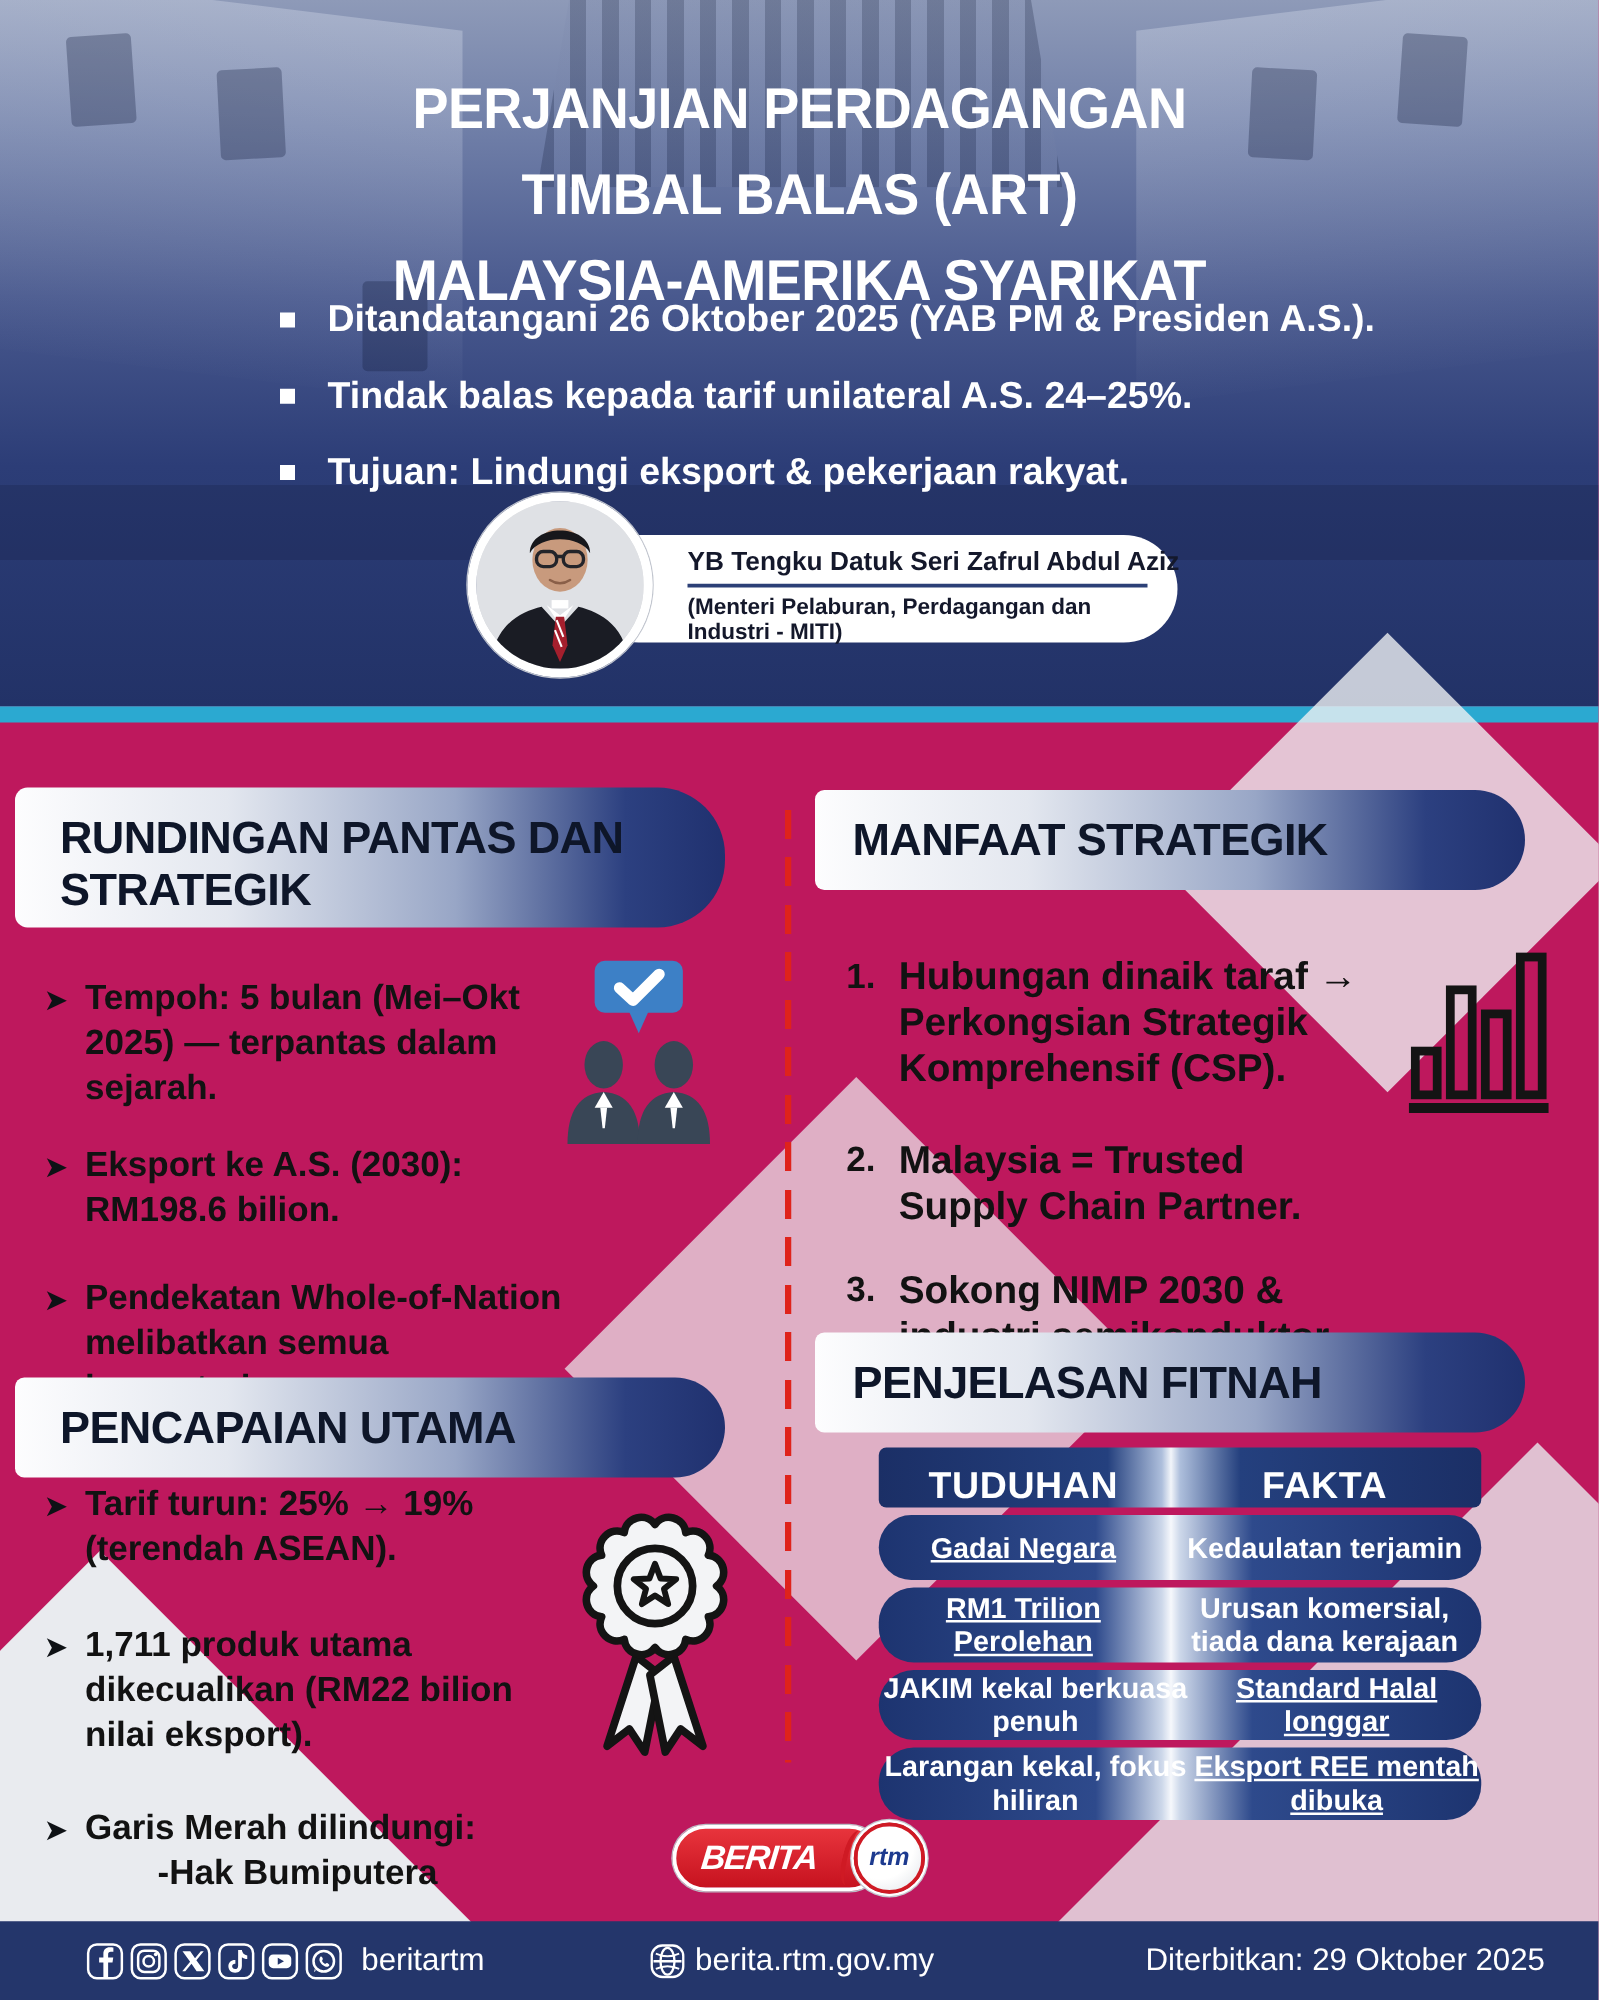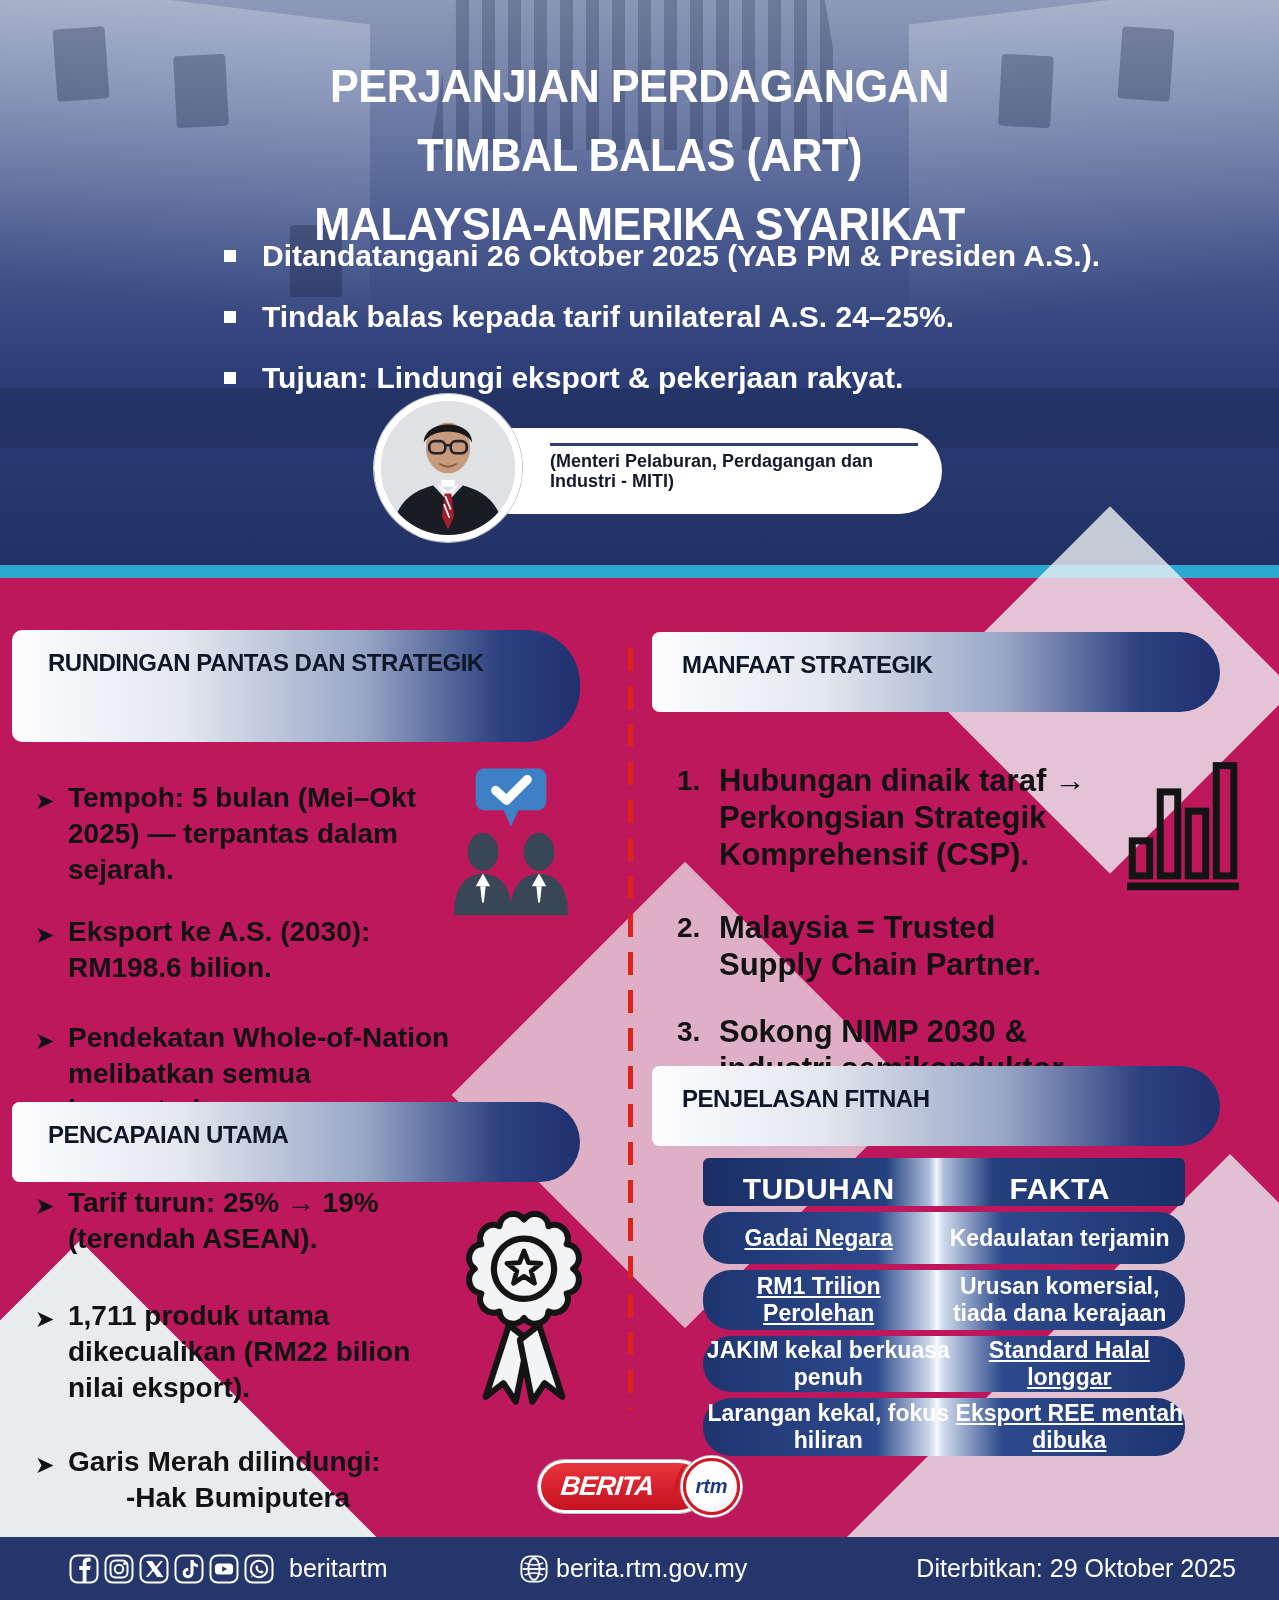--- a/index.html
+++ b/index.html
@@ -42,21 +42,21 @@
   .chev { position:absolute; transform:rotate(45deg); background:#e9ebef; z-index:0; }
   .c1 { left:-160px; top:1340px; width:480px; height:480px; }
   .c2 { left:950px; top:1270px; width:560px; height:560px; opacity:.8; }
   .c3 { left:520px; top:930px; width:330px; height:330px; background:#edeff2; opacity:.7; }
   .c4 { left:980px; top:560px; width:260px; height:260px; background:#eef0f3; opacity:.8; }
 
   
   .pill { position:absolute; width:568px; border-radius:10px 54px 54px 10px; z-index:1;
     background:linear-gradient(90deg,#fdfdfe 0%,#e3e7ef 30%,#98a6c6 62%,#2c4080 86%,#20316f 100%);
     color:#0e1629; font-weight:800; }
-  .pill .t { font-size:24px; line-height:1.17; letter-spacing:-.5px; }
+  .pill .t { font-size:36px; line-height:1.17; letter-spacing:-.5px; }
   .pill-1 { left:12px; top:630px; height:112px; padding:19px 0 0 36px; }
   .pill-2 { left:12px; top:1102px; height:80px; padding:19px 0 0 36px; }
   .pill-3 { left:652px; top:632px; height:80px; padding:19px 0 0 30px; }
   .pill-4 { left:652px; top:1066px; height:80px; padding:19px 0 0 30px; }
 
   
   .blist { position:absolute; list-style:none; z-index:1; }
   .blist li { position:relative; padding-left:32px; font-size:28px; font-weight:600; color:#121212; line-height:36px; }
   .blist .mk { position:absolute; left:0; top:3px; font-size:21px; color:#0e1115; }
   .list-1 { left:36px; top:780px; width:430px; }
@@ -158,20 +158,21 @@
       <rect x="90" y="118" width="20" height="10" fill="#fff"></rect>
       <ellipse cx="100" cy="70" rx="33" ry="38" fill="#c89a7d"></ellipse>
       <path d="M64,62 C64,26 136,26 136,62 C124,40 76,40 64,62 Z" fill="#17171b"></path>
       <rect x="72" y="60" width="24" height="18" rx="8" fill="none" stroke="#23242a" stroke-width="4"></rect>
       <rect x="104" y="60" width="24" height="18" rx="8" fill="none" stroke="#23242a" stroke-width="4"></rect>
       <line x1="96" y1="66" x2="104" y2="66" stroke="#23242a" stroke-width="4"></line>
       <path d="M88,94 Q100,102 112,94" fill="none" stroke="#8a5f48" stroke-width="3" stroke-linecap="round"></path>
     </svg>
   </div>
   <div class="name-card">
+    <div class="nm">YB Tengku Datuk Seri Zafrul Abdul Aziz</div>
     <hr class="dv">
     <div class="rl">(Menteri Pelaburan, Perdagangan dan Industri - MITI)</div>
   </div>
 
   <div class="teal-strip"></div>
 
   <div class="chev c1"></div>
   <div class="chev c2"></div>
   <div class="chev c3"></div>
   <div class="chev c4"></div>

